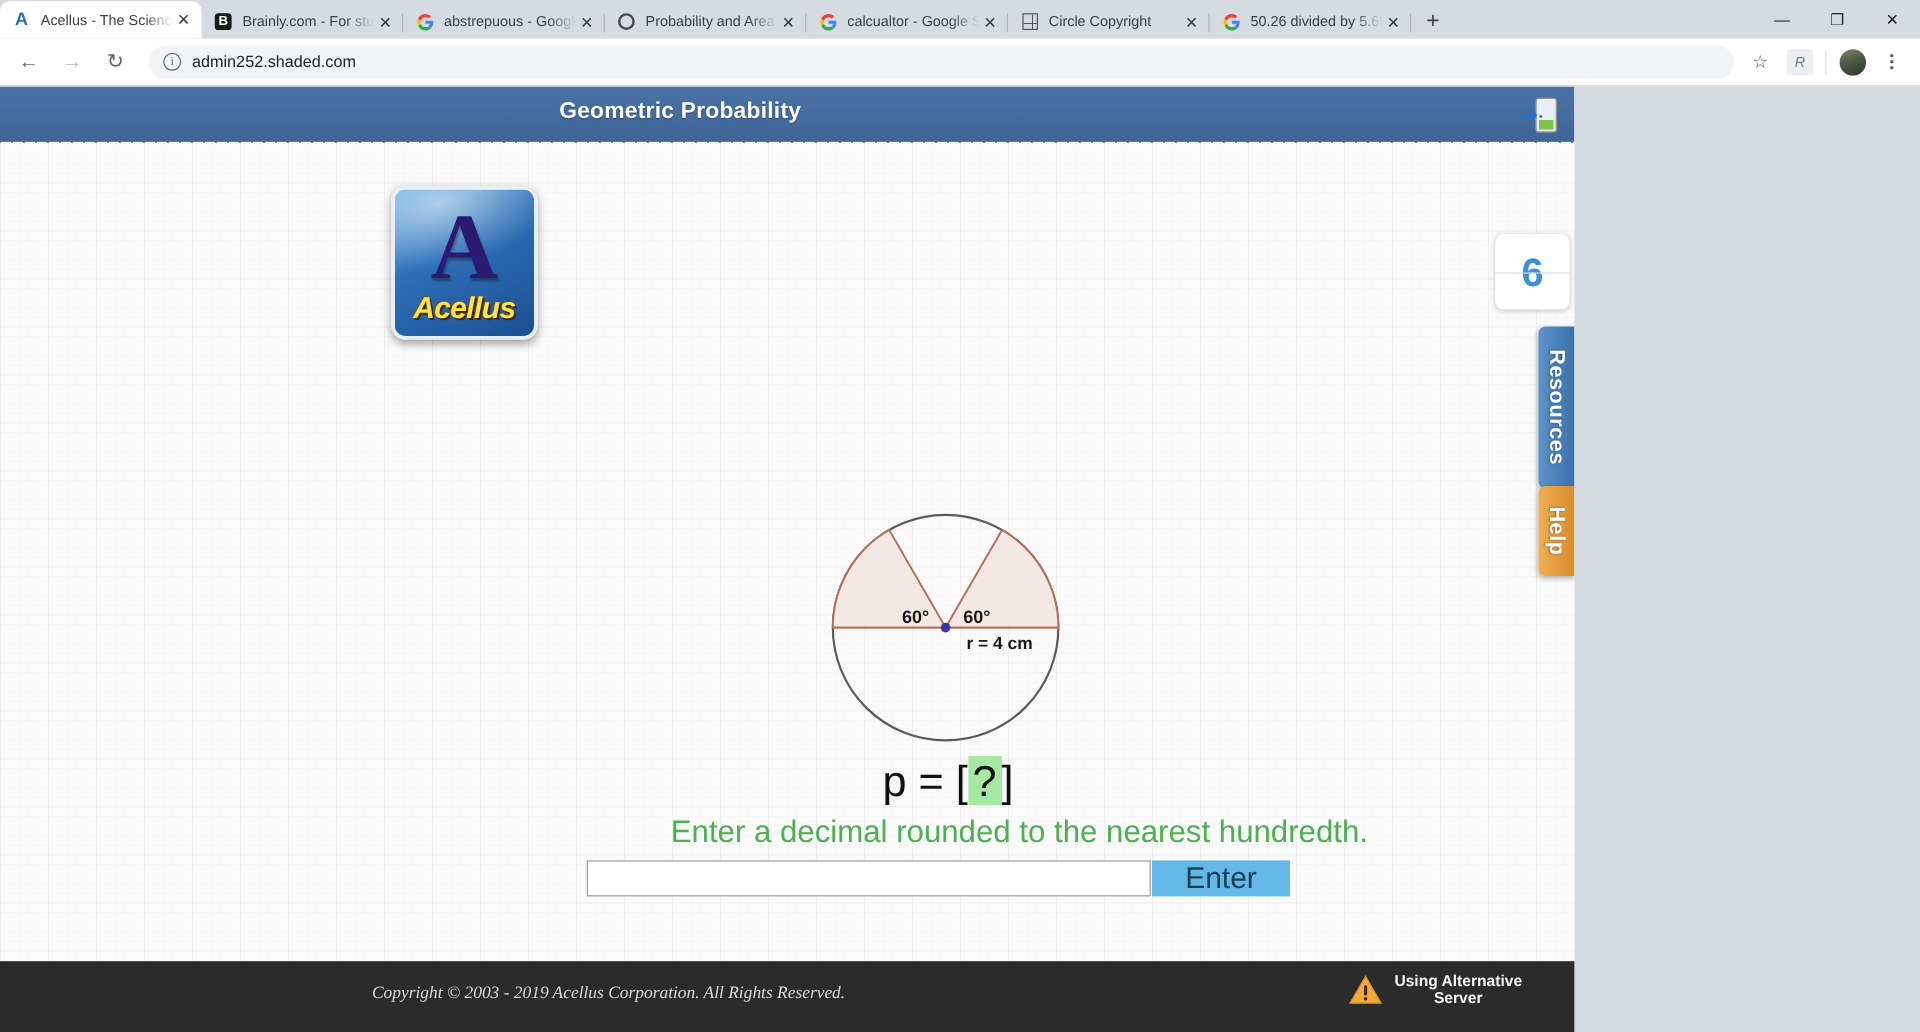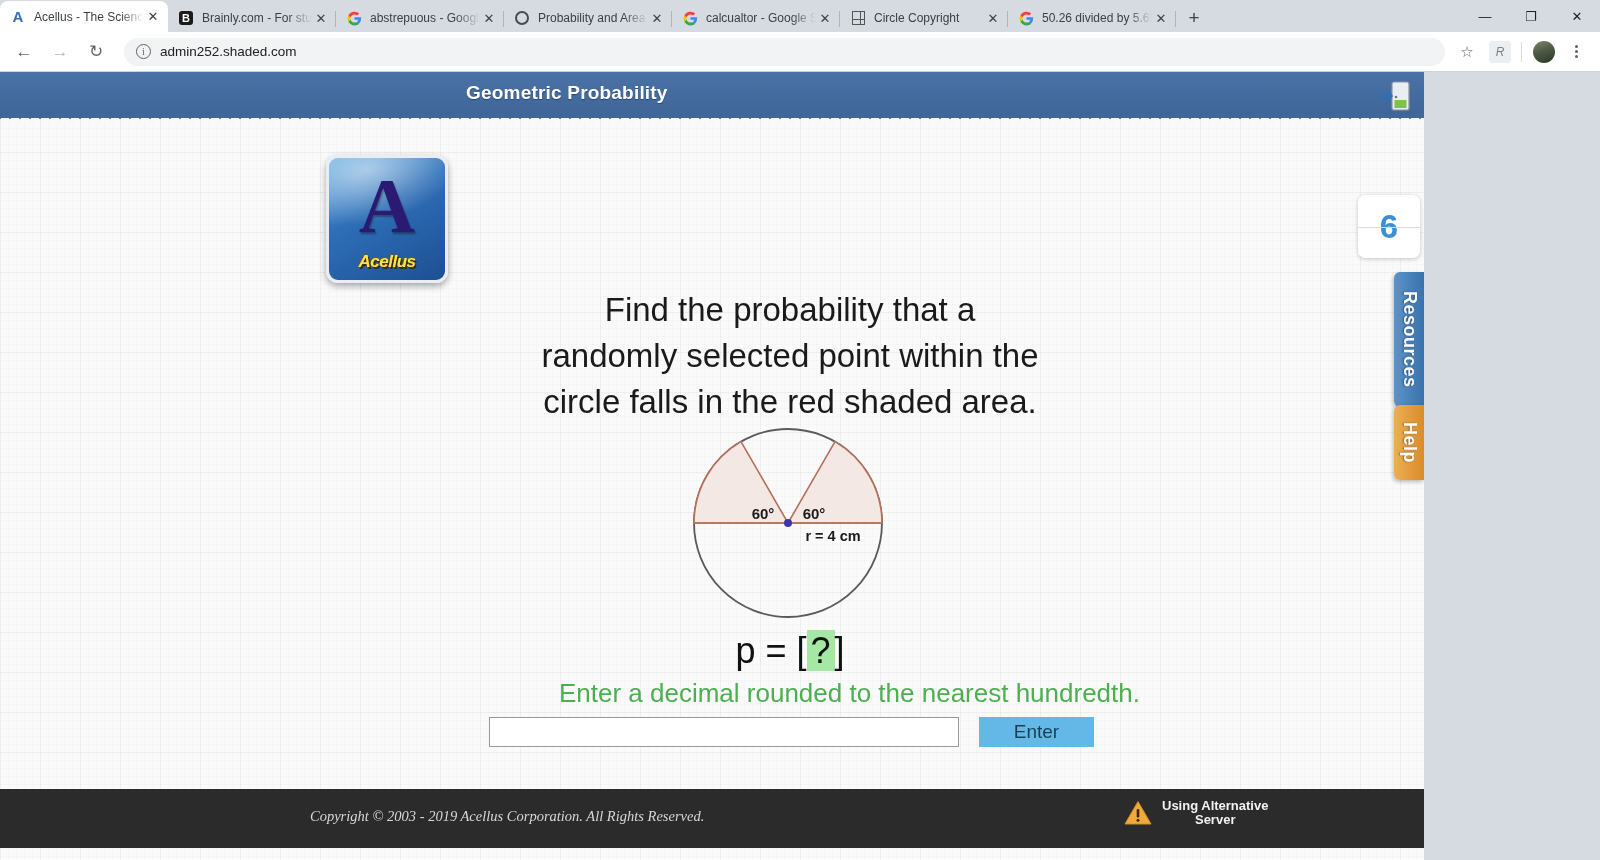--- a/index.html
+++ b/index.html
@@ -120,21 +120,21 @@
     width: 22px; height: 22px; border-radius: 50%;
     margin: 0 9px;
     background: linear-gradient(160deg,#7d8a6a 0%,#4e5a46 45%,#2a3526 100%);
   }
   .menu-dots { width: 24px; display:flex; flex-direction:column;
                align-items:center; gap:2px; margin-right:4px; }
   .menu-dots i { width:3px; height:3px; border-radius:50%; background:#5f6368; }
 
   
   .page {
-    position: relative; width: 1424px; height: 788px;
+    position: relative; width: 1312px; height: 788px;
     background-color: #fafafa;
     background-image:
       linear-gradient(rgba(0,0,0,0.030) 1px, transparent 1px),
       linear-gradient(90deg, rgba(0,0,0,0.030) 1px, transparent 1px),
       linear-gradient(rgba(0,0,0,0.016) 1px, transparent 1px),
       linear-gradient(90deg, rgba(0,0,0,0.016) 1px, transparent 1px);
     background-size: 40px 40px, 40px 40px, 8px 8px, 8px 8px;
     overflow: hidden;
   }
 
@@ -175,21 +175,21 @@
     transform: rotate(-12deg);
   }
   .logo-a {
     position:absolute; left:0; right:0; top:6px;
     text-align:center; font-size: 78px; font-weight: 900;
     color:#2b1a72; font-family:"Liberation Serif", serif;
     line-height: 84px; text-shadow: 1px 2px 2px rgba(0,0,0,.35);
   }
   .logo-word {
     position:absolute; left:0; right:0; bottom: 8px;
-    text-align:center; font-size: 17px; font-weight: 900;
+    text-align:center; font-size: 25px; font-weight: 900;
     color:#ffe14d; font-style: italic;
     font-family:"Liberation Sans", sans-serif;
     text-shadow: 1.5px 1.5px 0 #3b2a08, -0.8px -0.8px 0 #6b5a18;
     letter-spacing: -0.5px;
   }
 
   
   .question {
     position: absolute; left: 440px; top: 215px; width: 700px;
     text-align: center;
@@ -216,23 +216,23 @@
     display: flex; align-items: stretch;
   }
   .answer-input {
     width: 470px; height: 30px;
     border: 1px solid #9a9a9a; background: #fff;
     font-size: 15px; padding: 0 6px;
     font-family: "Liberation Sans", sans-serif;
     outline: none;
   }
   .enter-btn {
-    width: 115px; height: 30px; margin-left: 20px;
+    width: 115px; height: 30px; margin-left: 1px;
     background: #63b8e8; border: none;
-    font-size: 19px; color: #1b3f52;
+    font-size: 25px; color: #1b3f52;
     font-family: "Liberation Sans", sans-serif;
     cursor: pointer;
   }
 
   
   .flip-counter {
     position: absolute; right: 4px; top: 123px;
     width: 62px; height: 63px; background: #fff;
     border-radius: 7px;
     box-shadow: 0 1px 4px rgba(0,0,0,.22);
@@ -259,21 +259,21 @@
     top: 200px; height: 135px;
     background: linear-gradient(to left,#3a72ad 0%, #5b93ca 100%);
   }
   .rail-help {
     top: 333px; height: 75px;
     background: linear-gradient(to left,#d98c2b 0%, #eeae55 100%);
   }
 
   
   .footer {
-    position: absolute; left: 0; bottom: 12px;
+    position: absolute; left: 0; bottom: 0;
     width: 1600px; height: 59px; background: #2b2b2b;
   }
   .copyright {
     position: absolute; left: 310px; top: 19px;
     color: #d8d8d8; font-size: 14.5px;
     font-family: "Liberation Serif", serif; font-style: italic;
   }
   .alt-server {
     position: absolute; left: 1124px; top: 10px;
     display: flex; align-items: center; gap: 10px;
@@ -403,25 +403,20 @@
         </svg>
       </div>
       <div class="scallop"></div>
     </div>
 
     <div class="logo">
       <div class="logo-a">A</div>
       <div class="logo-word">Acellus</div>
     </div>
 
-    <div class="question">
-      <div>Find the probability that a</div>
-      <div>randomly selected point within the</div>
-      <div>circle falls in the red shaded area.</div>
-    </div>
 
     <div class="figure">
       <svg width="196" height="196" viewBox="0 0 196 196">
 
         <circle cx="98" cy="98" r="94" fill="none" stroke="#5a5a5a" stroke-width="1.8"></circle>
 
         <path d="M98,98 L192,98 A94,94 0 0,0 145,16.6 Z" fill="#f3e8e4" stroke="#b5705a" stroke-width="1.6" stroke-linejoin="round"></path>
 
         <path d="M98,98 L51,16.6 A94,94 0 0,0 4,98 Z" fill="#f3e8e4" stroke="#b5705a" stroke-width="1.6" stroke-linejoin="round"></path>
 

